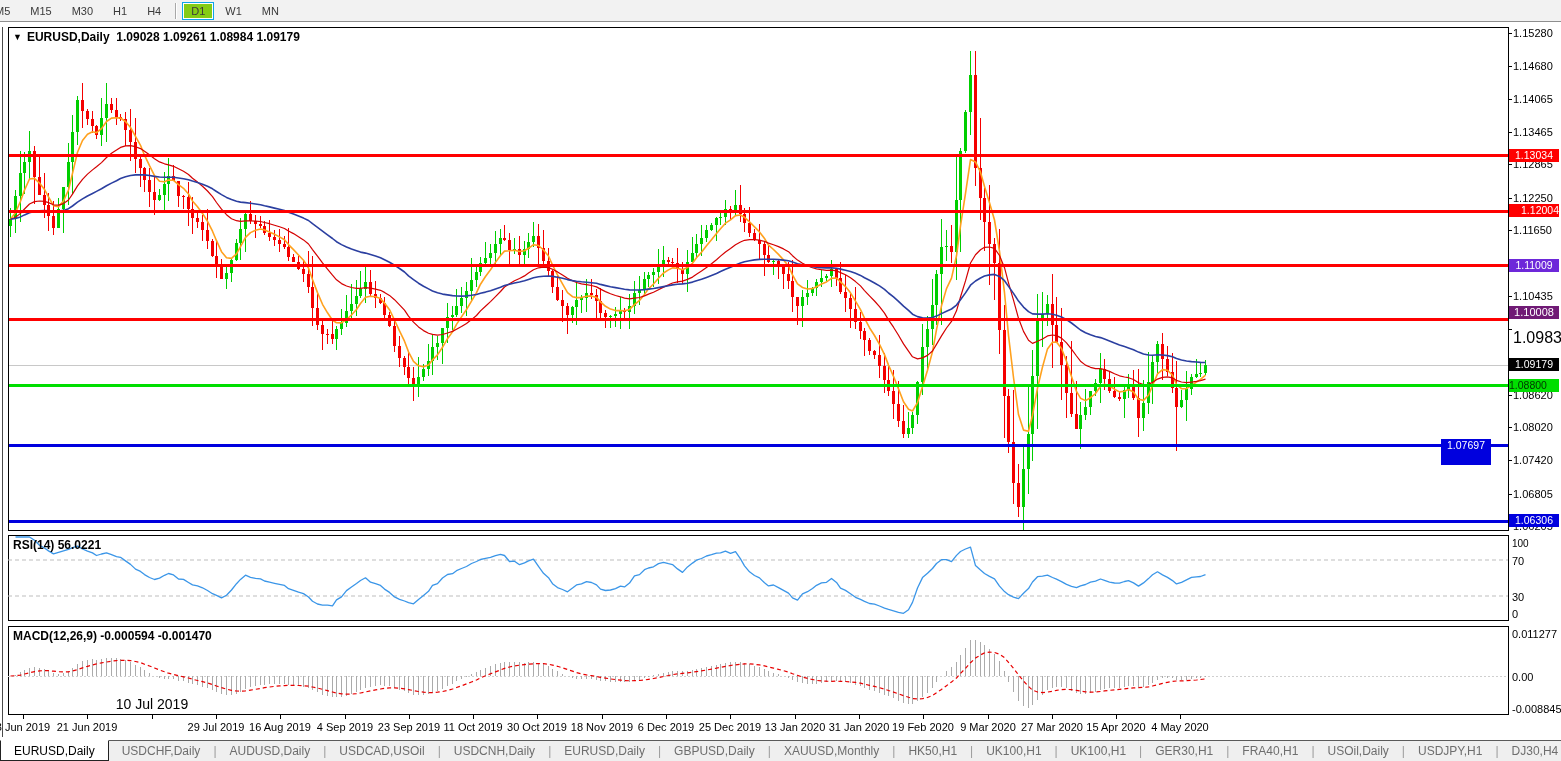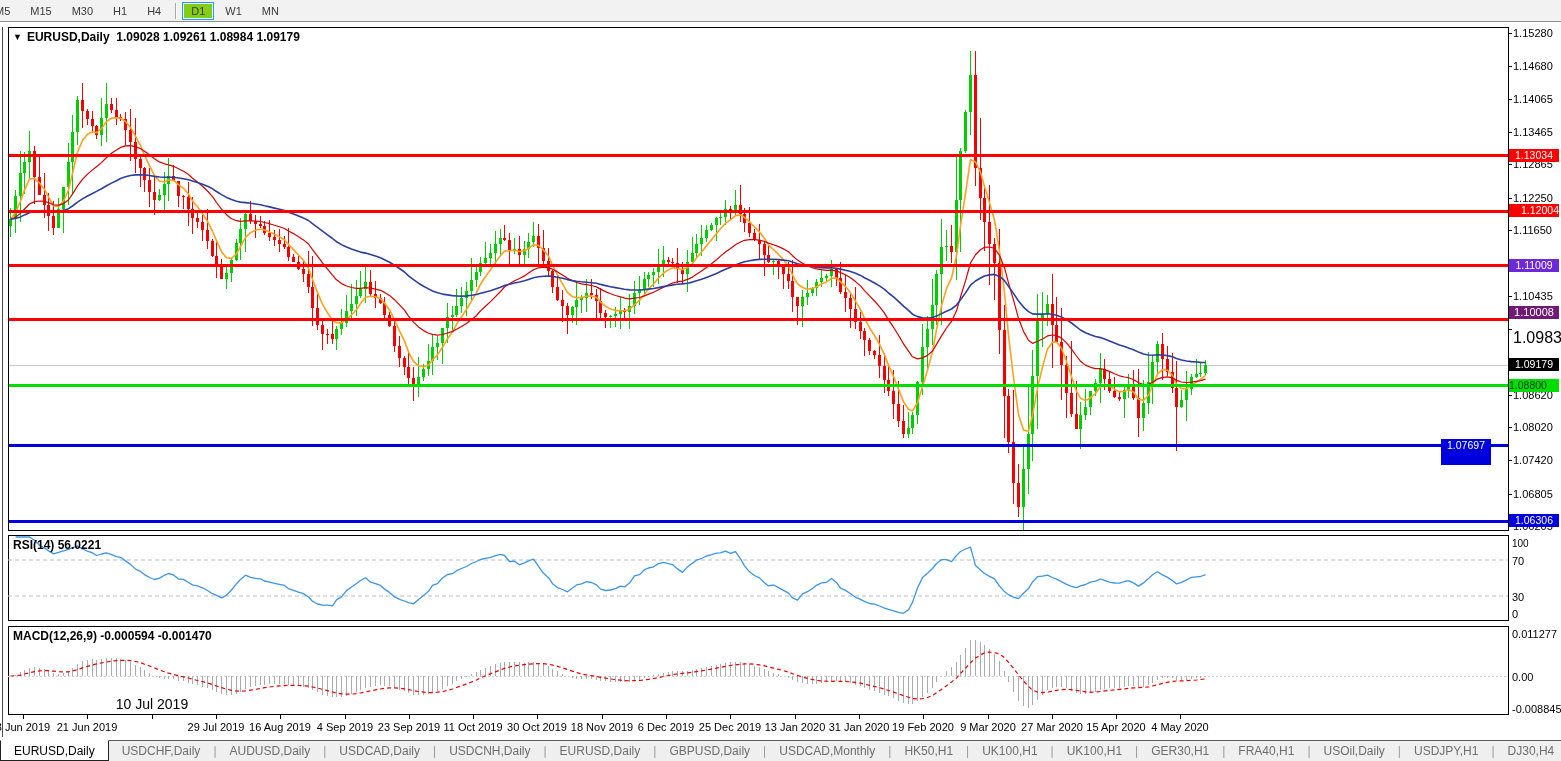--- a/index.html
+++ b/index.html
@@ -178,29 +178,29 @@
       <div class="ovl" style="left:1116px;top:721px;font-size:11px;color:#000;transform:translateX(-50%)">15 Apr 2020</div>
       <div class="ovl" style="left:1180px;top:721px;font-size:11px;color:#000;transform:translateX(-50%)">4 May 2020</div>
     </div>
 
   <div class="tabbar">
       <div class="tab active">EURUSD,Daily</div>
       <div class="tab">USDCHF,Daily</div>
       <span class="tabsep">|</span>
       <div class="tab">AUDUSD,Daily</div>
       <span class="tabsep">|</span>
-      <div class="tab">USDCAD,Daily</div>
+      <div class="tab">USDCAD,USOil</div>
       <span class="tabsep">|</span>
       <div class="tab">USDCNH,Daily</div>
       <span class="tabsep">|</span>
       <div class="tab">EURUSD,Daily</div>
       <span class="tabsep">|</span>
       <div class="tab">GBPUSD,Daily</div>
       <span class="tabsep">|</span>
-      <div class="tab">USDCAD,Monthly</div>
+      <div class="tab">XAUUSD,Monthly</div>
       <span class="tabsep">|</span>
       <div class="tab">HK50,H1</div>
       <span class="tabsep">|</span>
       <div class="tab">UK100,H1</div>
       <span class="tabsep">|</span>
       <div class="tab">UK100,H1</div>
       <span class="tabsep">|</span>
       <div class="tab">GER30,H1</div>
       <span class="tabsep">|</span>
       <div class="tab">FRA40,H1</div>

